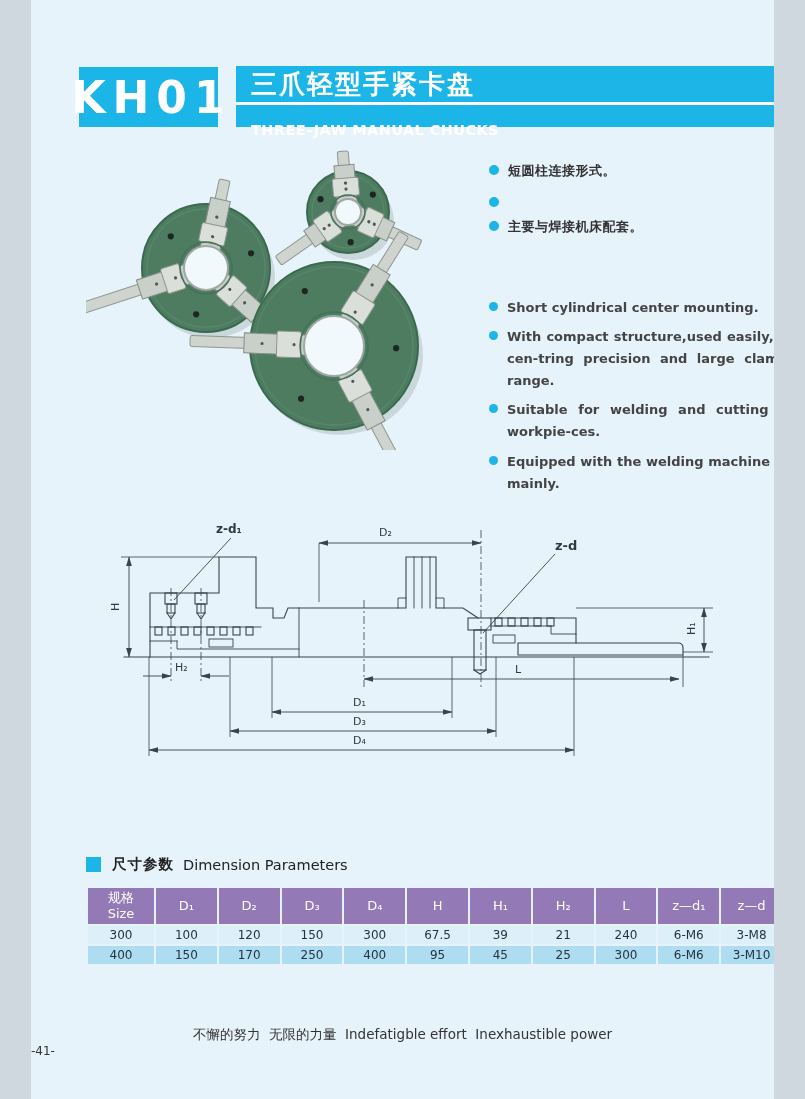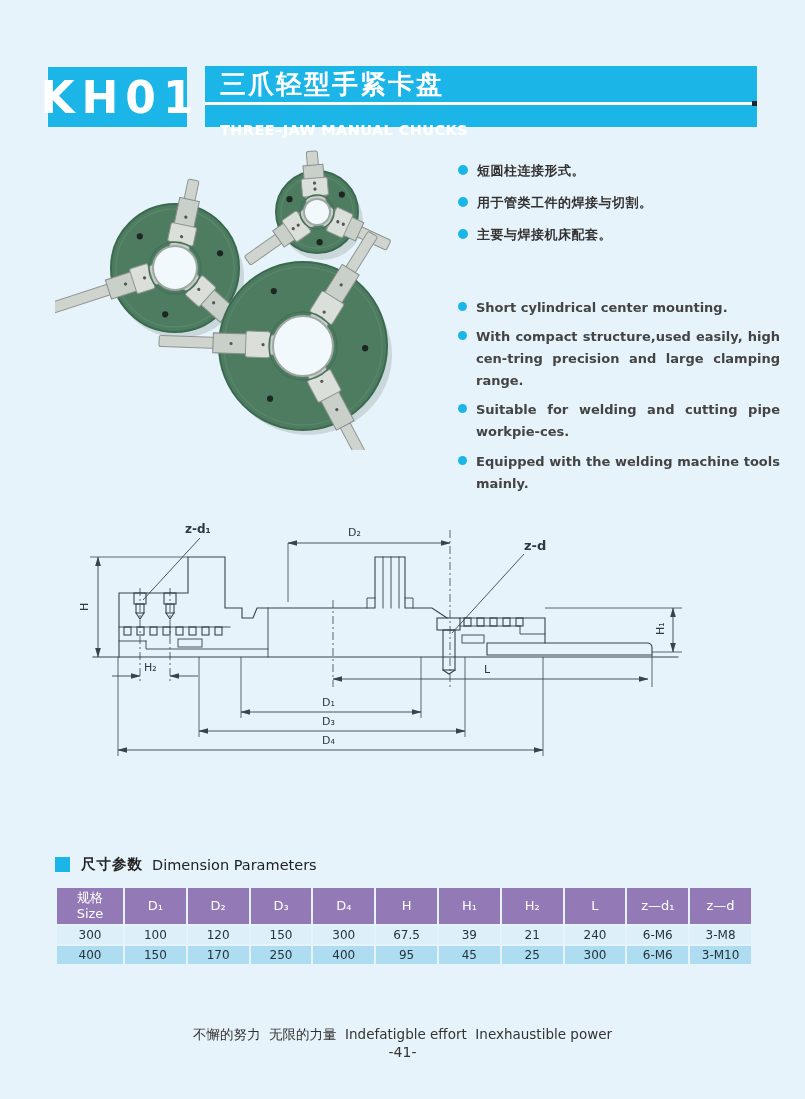--- a/index.html
+++ b/index.html
@@ -1,16 +1,16 @@
 <!DOCTYPE html>
 <html><head>
 <meta charset="utf-8">
 <style>
   html,body{margin:0;padding:0;background:#cfd8de;}
-  .page{position:relative;width:805px;height:1099px;margin:0 auto;background:var(--page-bg,#E7F3FA);
+  .page{position:relative;width:743px;height:1099px;margin:0 auto;background:var(--page-bg,#E7F3FA);
         font-family:"DejaVu Sans","Liberation Sans",sans-serif;overflow:hidden;color:#333;}
 
   
   .model-box{position:absolute;left:48px;top:67px;width:139px;height:60px;background:var(--accent,#1CB5E8);
              display:flex;align-items:center;justify-content:center;color:#fff;font-size:44px;font-weight:bold;letter-spacing:7px;padding-left:6px;box-sizing:border-box;}
   .title-bar{position:absolute;left:205px;top:66px;width:552px;height:61px;background:var(--accent,#1CB5E8);}
   .title-cn{height:36px;display:flex;align-items:center;padding-left:15px;color:#fff;font-size:26px;font-weight:bold;letter-spacing:2px;}
   .divider{position:relative;height:3px;background:#fff;}
   .divider-mark{position:absolute;right:0;top:-1px;width:5px;height:5px;background:#1c2733;}
   .title-en{padding:17px 0 0 15px;color:#fff;font-size:14.5px;font-weight:bold;letter-spacing:.4px;}
@@ -38,21 +38,21 @@
   
   table.dim{position:absolute;left:55px;top:886px;width:698px;border-collapse:separate;border-spacing:2px;table-layout:fixed;}
   table.dim th{background:var(--purple,#9379B5);color:#fff;font-weight:normal;font-size:13px;height:34px;white-space:pre-line;line-height:1.2;}
   table.dim th.first{width:64px;}
   table.dim td{text-align:center;font-size:12px;height:16px;color:#25343c;padding:1px 0;}
   tr.row-blue td{background:var(--row-blue,#AEDCF1);}
   tr.row-light td{background:var(--row-light,#DDEFF8);}
 
   
   .footer{position:absolute;left:0;top:1026px;width:100%;text-align:center;font-size:13.5px;color:#333;white-space:pre;}
-  .page-num{position:absolute;left:0;top:1044px;width:100%;text-align:center;font-size:14px;color:#333;}
+  .page-num{position:absolute;left:0;top:1044px;width:100%;font-size:12px;color:#333;}
 </style>
 </head>
 <body>
 
 <div class="page" style="--accent: #1CB5E8; --purple: #9379B5; --row-blue: #AEDCF1; --row-light: #DDEFF8; --page-bg: #E7F3FA;">
 
   <div class="model-box">
     <span>KH01</span>
   </div>
   <div class="title-bar">
@@ -159,21 +159,20 @@
       </g>
     </svg>
 
   <ul id="features-cn" class="features">
       <li>
         <span class="dot dot-cn"></span>
         <span>短圆柱连接形式。</span>
       </li>
       <li>
         <span class="dot dot-cn"></span>
-        <span>用于管类工件的焊接与切割。</span>
       </li>
       <li>
         <span class="dot dot-cn"></span>
         <span>主要与焊接机床配套。</span>
       </li>
     </ul>
   <ul id="features-en" class="features">
       <li>
         <span class="dot dot-en"></span>
         <span>Short cylindrical center mounting.</span>

